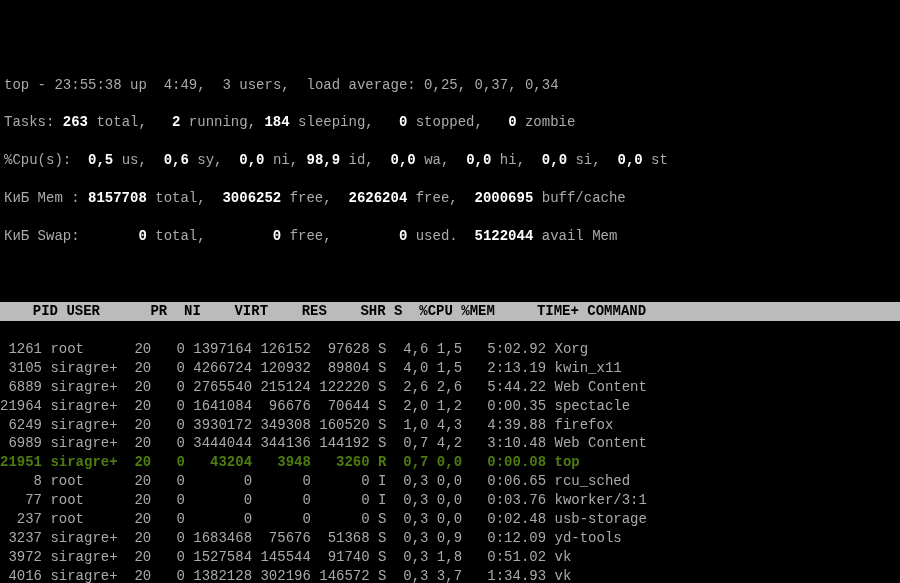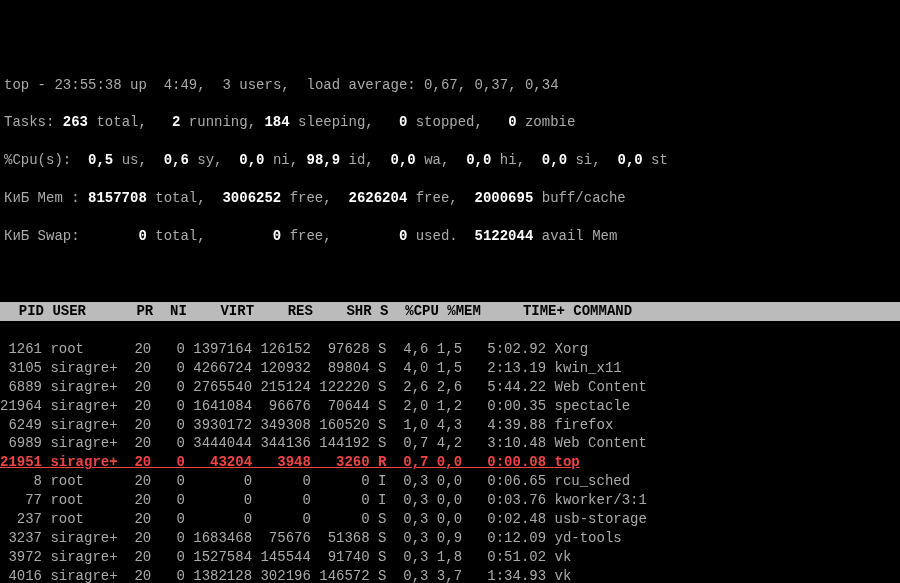--- a/index.html
+++ b/index.html
@@ -22,37 +22,36 @@
       padding-left: 4px;
     }
     .bold {
       font-weight: bold;
       color: #fff;
     }
     .columns-header {
       background: #000;
       color: #000;
       font-weight: bold;
-      padding-left: 2px;
+      padding-left: 16px;
       background: #bbb;
     }
     .process-row {
     }
     .process-row.running {
       font-weight: bold;
-      color: #ef4444;
-      text-decoration: underline;
+      color: #4d7c0f;
     }
   </style>
 </head>
 <body>
 
 
 
-<div class="header-line"><span>top - </span><span>23:55:38</span><span> up  4:49,  </span><span>3</span><span> users,  load average: </span><span>0,67</span><span>, </span><span>0,37</span><span>, </span><span>0,34</span></div>
+<div class="header-line"><span>top - </span><span>23:55:38</span><span> up  4:49,  </span><span>3</span><span> users,  load average: </span><span>0,25</span><span>, </span><span>0,37</span><span>, </span><span>0,34</span></div>
 <div class="header-line"><span>Tasks: </span><span class="bold">263</span><span> total,   </span><span class="bold">2</span><span> running, </span><span class="bold">184</span><span> sleeping,   </span><span class="bold">0</span><span> stopped,   </span><span class="bold">0</span><span> zombie</span></div>
 <div class="header-line"><span>%Cpu(s):  </span><span class="bold">0,5</span><span> us,  </span><span class="bold">0,6</span><span> sy,  </span><span class="bold">0,0</span><span> ni, </span><span class="bold">98,9</span><span> id,  </span><span class="bold">0,0</span><span> wa,  </span><span class="bold">0,0</span><span> hi,  </span><span class="bold">0,0</span><span> si,  </span><span class="bold">0,0</span><span> st</span></div>
 <div class="header-line"><span>КиБ Mem : </span><span class="bold">8157708</span><span> total,  </span><span class="bold">3006252</span><span> free,  </span><span class="bold">2626204</span><span> free,  </span><span class="bold">2000695</span><span> buff/cache</span></div>
 <div class="header-line"><span>КиБ Swap:       </span><span class="bold">0</span><span> total,        </span><span class="bold">0</span><span> free,        </span><span class="bold">0</span><span> used.  </span><span class="bold">5122044</span><span> avail Mem </span></div>
 <div class="header-line"> </div>
 <div class="columns-header">  PID USER      PR  NI    VIRT    RES    SHR S  %CPU %MEM     TIME+ COMMAND                   </div>
 <div id="process-list"><div class="process-row"> 1261 root      20   0 1397164 126152  97628 S  4,6 1,5   5:02.92 Xorg</div><div class="process-row"> 3105 siragre+  20   0 4266724 120932  89804 S  4,0 1,5   2:13.19 kwin_x11</div><div class="process-row"> 6889 siragre+  20   0 2765540 215124 122220 S  2,6 2,6   5:44.22 Web Content</div><div class="process-row">21964 siragre+  20   0 1641084  96676  70644 S  2,0 1,2   0:00.35 spectacle</div><div class="process-row"> 6249 siragre+  20   0 3930172 349308 160520 S  1,0 4,3   4:39.88 firefox</div><div class="process-row"> 6989 siragre+  20   0 3444044 344136 144192 S  0,7 4,2   3:10.48 Web Content</div><div class="process-row running">21951 siragre+  20   0   43204   3948   3260 R  0,7 0,0   0:00.08 top</div><div class="process-row">    8 root      20   0       0      0      0 I  0,3 0,0   0:06.65 rcu_sched</div><div class="process-row">   77 root      20   0       0      0      0 I  0,3 0,0   0:03.76 kworker/3:1</div><div class="process-row">  237 root      20   0       0      0      0 S  0,3 0,0   0:02.48 usb-storage</div><div class="process-row"> 3237 siragre+  20   0 1683468  75676  51368 S  0,3 0,9   0:12.09 yd-tools</div><div class="process-row"> 3972 siragre+  20   0 1527584 145544  91740 S  0,3 1,8   0:51.02 vk</div><div class="process-row"> 4016 siragre+  20   0 1382128 302196 146572 S  0,3 3,7   1:34.93 vk</div></div>
 
 
 

